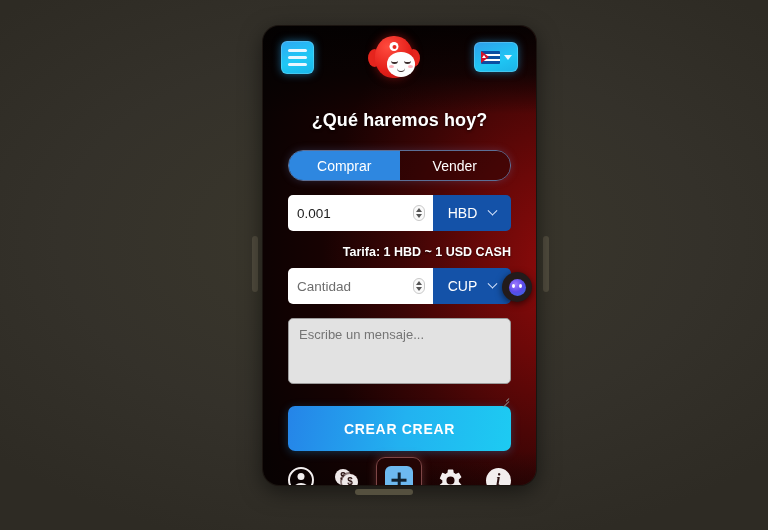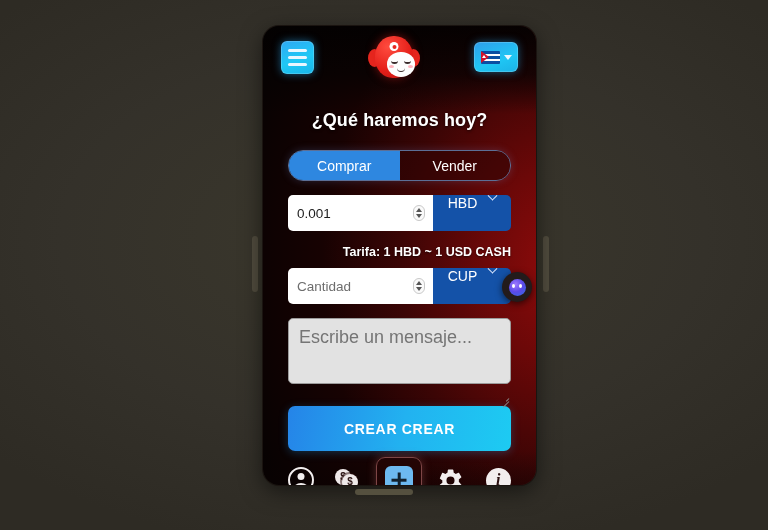--- a/index.html
+++ b/index.html
@@ -324,20 +324,21 @@
     border-left: 3px solid transparent;
     border-right: 3px solid transparent;
   }
   .spinner i.up   { border-bottom: 4px solid #555; }
   .spinner i.down { border-top: 4px solid #555; }
 
   .unit-select {
     width: 78px;
     background: #1452a8;
     display: flex;
+    align-items: center;
     justify-content: center;
     gap: 12px;
     color: #fff;
     font-size: 14px;
     cursor: pointer;
   }
   .chev {
     width: 7px; height: 7px;
     border-right: 1.6px solid #dfeaff;
     border-bottom: 1.6px solid #dfeaff;
@@ -352,21 +353,21 @@
     text-shadow: 0 1px 2px rgba(0,0,0,.6);
     text-align: right;
   }
 
   #message-box {
     height: 66px;
     border-radius: 5px;
     background: #e2e2e2;
     border: 1px solid #9b9b9b;
     padding: 8px 10px;
-    font-size: 18px;
+    font-size: 13px;
     color: #595959;
     margin-bottom: 18px;
     position: relative;
     font-family: inherit;
     resize: none;
     width: 100%;
   }
   #resize-grip {
     position: absolute;
     right: 2px; bottom: 2px;

